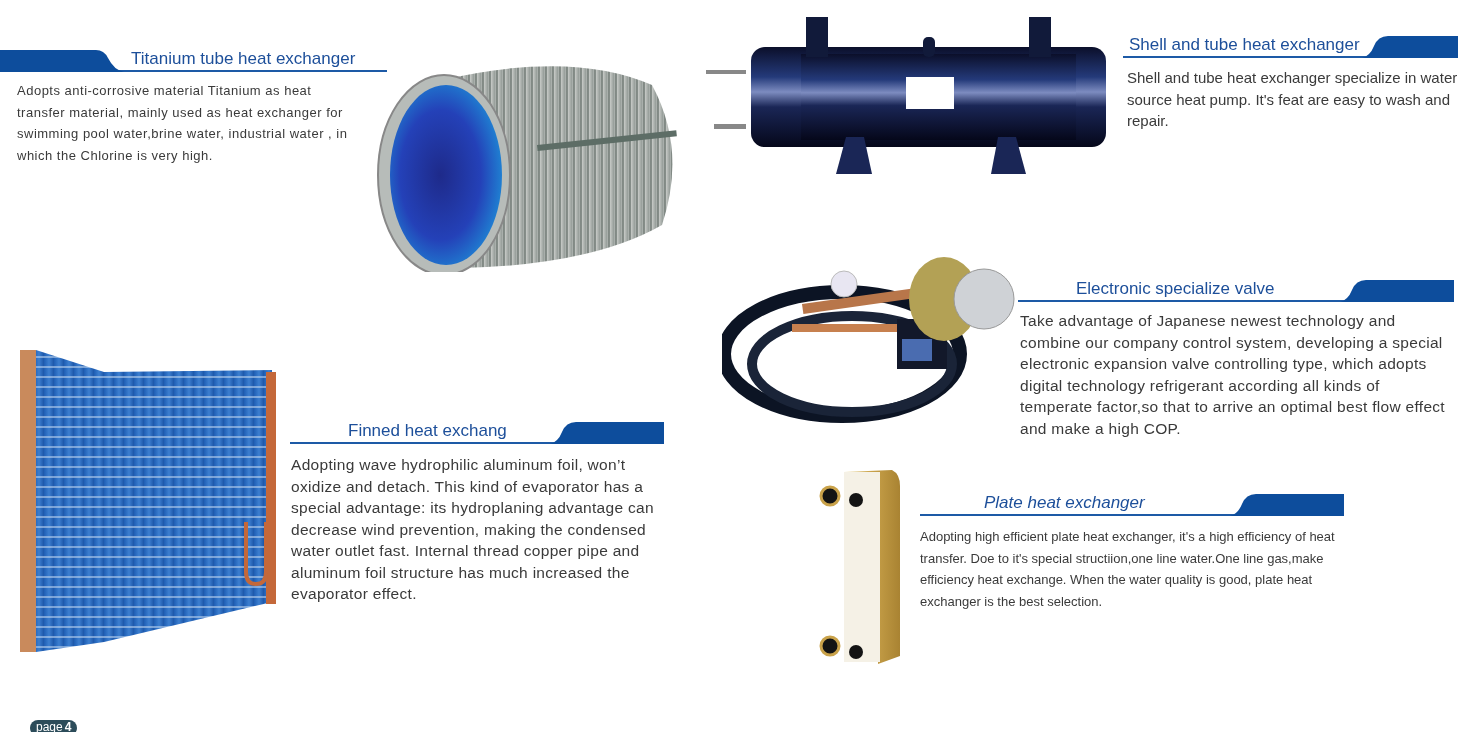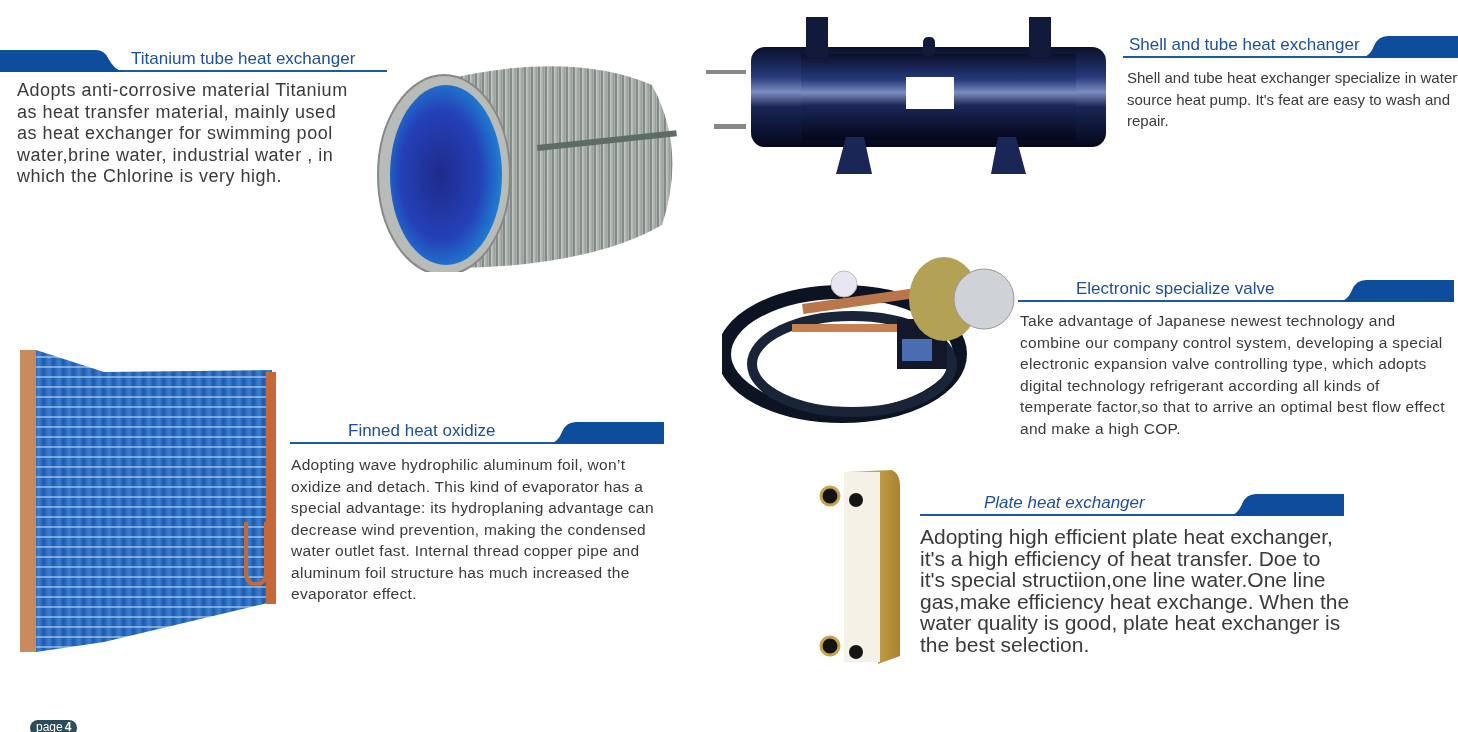--- a/index.html
+++ b/index.html
@@ -9,21 +9,21 @@
     font-family: "Liberation Sans", "DejaVu Sans", sans-serif;
     color: #3a3a3a;
   }
   .abs { position: absolute; }
   .heading-row { position: absolute; height: 26px; }
   .heading-row .line { position: absolute; left: 0; right: 0; bottom: 0; height: 2px; background: #1d5aa6; }
   .heading-row .title {
     position: absolute; bottom: 3px; font-size: 17px; color: #1d4f9a; white-space: nowrap;
   }
   .body-text {
-    position: absolute; font-size: 18px; line-height: 21.5px; color: #3a3a3a;
+    position: absolute; font-size: 13px; line-height: 21.5px; color: #3a3a3a;
   }
   .page-badge {
     position: absolute; left: 30px; top: 720px; height: 16px; padding: 0 6px;
     background: #2c4c5a; color: #fff; border-radius: 8px; font-size: 12px; line-height: 15px;
   }
   .page-badge b { font-weight: bold; margin-left: 2px; }
 </style>
 </head>
 <body>
 
@@ -128,21 +128,21 @@
   <rect x="6" y="8" width="16" height="302" fill="#c98a5c"></rect>
   <rect x="252" y="30" width="10" height="232" fill="#c4683a"></rect>
   <path d="M232 180 L232 230 Q232 242 242 242 Q252 242 252 230 L252 180" fill="none" stroke="#c4683a" stroke-width="4"></path>
 </svg>
 
 <div class="heading-row" style="left:290px; top:418px; width:374px;">
   <div class="line"></div>
   <svg class="abs" style="right:0; bottom:0;" width="114" height="24">
     <path d="M0 24 Q8 22 12 12 Q16 2 26 2 L114 2 L114 24 Z" fill="#0d4d9c"></path>
   </svg>
-  <span class="title" style="left:58px;">Finned heat oxidize</span>
+  <span class="title" style="left:58px;">Finned heat exchang</span>
 </div>
 <div class="body-text" style="left:291px; top:454px; width:378px; font-size:15.5px; letter-spacing:0.3px;">Adopting wave hydrophilic aluminum foil, won’t oxidize and detach. This kind of evaporator has a special advantage: its hydroplaning advantage can decrease wind prevention, making the condensed water outlet fast. Internal thread copper pipe and aluminum foil structure has much increased the evaporator effect.</div>
 
 <svg class="abs" style="left:812px; top:466px;" width="92" height="200">
   <defs>
     <linearGradient id="plateg" x1="0" y1="0" x2="1" y2="0">
       <stop offset="0" stop-color="#e8d38c"></stop>
       <stop offset="0.5" stop-color="#c9a24a"></stop>
       <stop offset="1" stop-color="#a98332"></stop>
     </linearGradient>
@@ -155,17 +155,17 @@
   <circle cx="44" cy="186" r="7" fill="#141414"></circle>
 </svg>
 
 <div class="heading-row" style="left:920px; top:490px; width:424px;">
   <div class="line"></div>
   <svg class="abs" style="right:0; bottom:0;" width="114" height="24">
     <path d="M0 24 Q8 22 12 12 Q16 2 26 2 L114 2 L114 24 Z" fill="#0d4d9c"></path>
   </svg>
   <span class="title" style="left:64px;font-style:italic;">Plate heat exchanger</span>
 </div>
-<div class="body-text" style="left:920px; top:526px; width:430px; font-size:21px;">Adopting high efficient plate heat exchanger, it's a high efficiency of heat transfer. Doe to it's special structiion,one line water.One line gas,make efficiency heat exchange. When the water quality is good, plate heat exchanger is the best selection.</div>
+<div class="body-text" style="left:920px; top:526px; width:430px; font-size:13px;">Adopting high efficient plate heat exchanger, it's a high efficiency of heat transfer. Doe to it's special structiion,one line water.One line gas,make efficiency heat exchange. When the water quality is good, plate heat exchanger is the best selection.</div>
 
 <div class="page-badge">
   <span>page</span><b>4</b>
 </div>
 
 </body></html>

